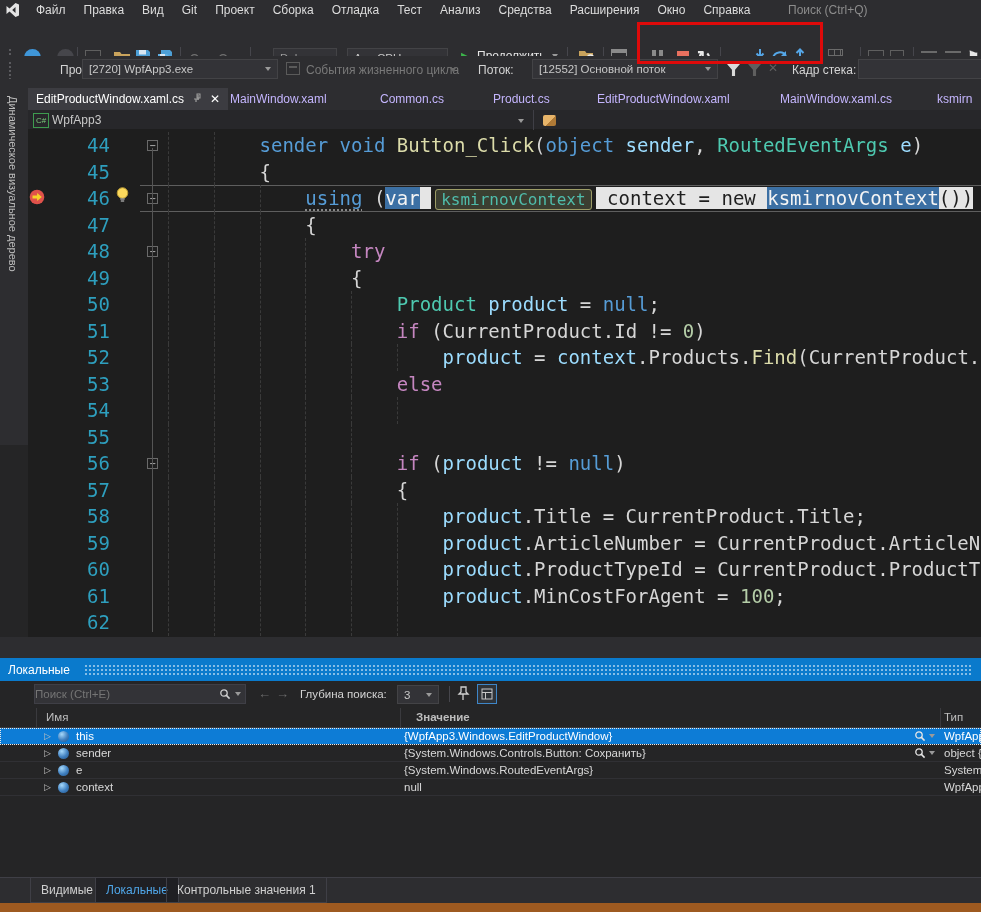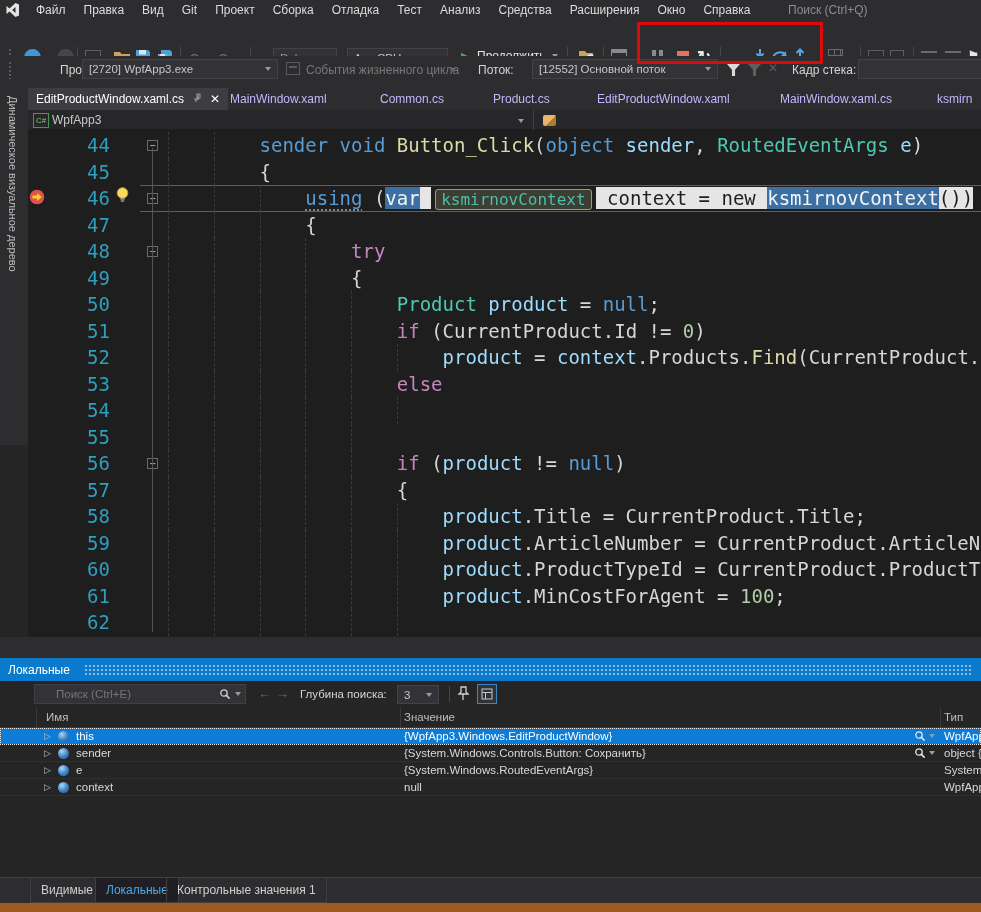--- a/index.html
+++ b/index.html
@@ -92,21 +92,21 @@
 
   
   #locals-header{left:0;top:658px;width:981px;height:23px;background:#0A7ACC;display:flex;align-items:center;}
   #locals-title{font-size:12px;color:#FFFFFF;margin-left:8px;}
   #locals-dots{flex:1;height:11px;margin:0 8px 0 14px;
                background-image:radial-gradient(rgba(255,255,255,.5) 1px,transparent 1.2px);background-size:4px 4px;}
   #locals-body{left:0;top:681px;width:981px;height:196px;background:#252526;}
   #search-box{left:34px;top:3px;width:212px;height:20px;background:#333337;border:1px solid #3F3F46;
               box-sizing:border-box;display:flex;align-items:center;position:absolute;}
   #search-input{flex:1;background:transparent;border:none;outline:none;color:#9A9A9A;font-size:11.5px;
-                font-family:"Liberation Sans",sans-serif;padding:0 21px;min-width:0;}
+                font-family:"Liberation Sans",sans-serif;padding:0 0;min-width:0;}
   .ltool{position:absolute;font-size:13px;color:#6A6A6A;line-height:20px;}
   #depth-combo{left:397px;top:4px;width:42px;height:19px;position:absolute;}
   #toggle-vis{left:477px;top:3px;width:20px;height:20px;border:1px solid #3E86C8;background:#2F3338;
               box-sizing:border-box;display:flex;align-items:center;justify-content:center;position:absolute;}
   #cols-hdr{left:0;top:27px;width:981px;height:20px;position:absolute;border-bottom:1px solid #3A3A3E;box-sizing:border-box;}
   .colname{position:absolute;font-size:11.5px;color:#BEBEBE;line-height:19px;}
   .coldiv{position:absolute;top:27px;width:1px;height:88px;background:#3A3A3E;}
   #locals-rows{left:0;top:47px;width:981px;height:68px;position:absolute;}
   .lrow{position:absolute;left:0;right:0;height:17px;font-size:11.5px;color:#D8D8D8;
         border-bottom:1px solid #303034;background:#252526;box-sizing:border-box;}
@@ -540,21 +540,21 @@
     </span>
     <span id="toggle-vis">
       <svg width="12" height="12" viewBox="0 0 12 12">
           <rect x="1" y="1" width="10" height="10" fill="none" stroke="#C8C8C8"></rect>
           <path d="M1 4.5h10M4.5 4.5V11" stroke="#C8C8C8"></path>
         </svg>
     </span>
 
     <div id="cols-hdr">
       <span class="colname" style="left:46px;">Имя</span>
-      <span class="colname" style="left:404px;">Значение</span>
+      <span class="colname" style="left:416px;font-weight:bold;">Значение</span>
       <span class="colname" style="left:944px;">Тип</span>
     </div>
     <span class="coldiv" style="left:36px;"></span>
     <span class="coldiv" style="left:400px;"></span>
     <span class="coldiv" style="left:940px;"></span>
     <div id="locals-rows">
         <div class="lrow sel" style="top: 0px;">
           <span class="lar">▷</span>
           <span class="lsphere"></span>
           <span class="lname">this</span>

